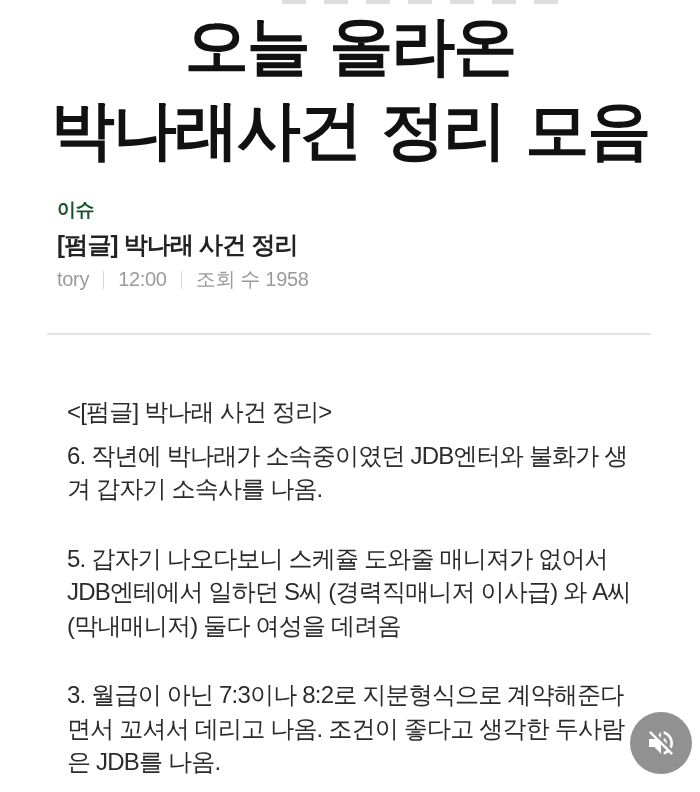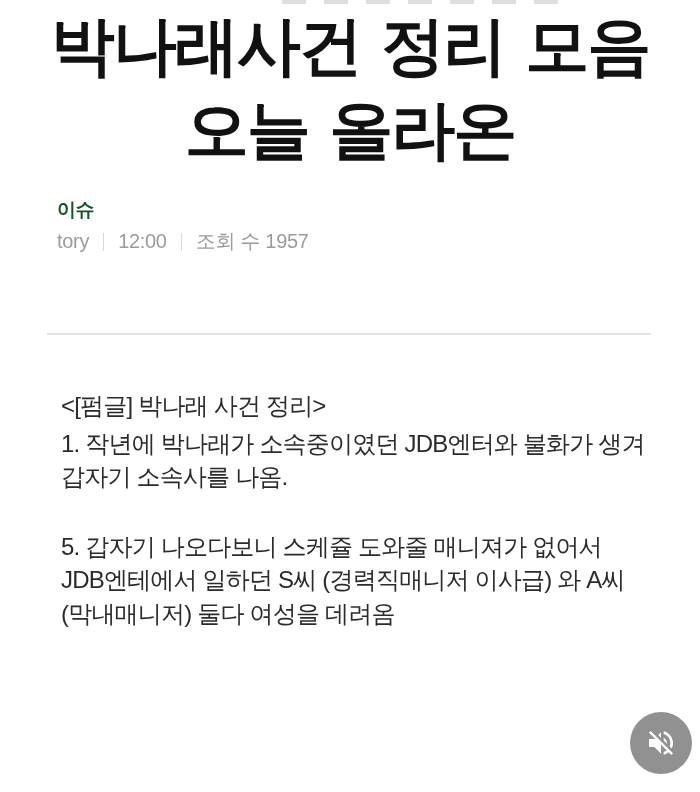--- a/index.html
+++ b/index.html
@@ -65,21 +65,21 @@
     background:#e3e3e3;
   }
 
   
   .article {
     position:absolute; left:57px; top:385px; width:594px;
     font-size:24px; line-height:33.5px;
     color:#2b2b2b;
     letter-spacing:-0.8px;
   }
-  .article p { margin:4px; }
+  .article p { margin:10px; }
   .article p + p { margin-top:36px; }
   .article .lead { margin-top:0; }
 
   
   .mute-btn {
     position:absolute; left:630px; top:712px;
     width:62px; height:62px;
     border-radius:50%;
     background:rgba(130,130,130,0.88);
     display:flex; align-items:center; justify-content:center;
@@ -89,41 +89,43 @@
   .mute-btn svg { width:32px; height:32px; display:block; }
 </style>
 </head>
 <body>
 
 <div class="page">
 
   <div class="top-remnant"></div>
 
   <div class="headline">
+    <div>오늘 올라온</div>
     <div>박나래사건 정리 모음</div>
-    <div>오늘 올라온</div>
   </div>
 
   <div class="post-header">
     <span class="category">이슈</span>
+    <div class="post-title">[펌글] 박나래 사건 정리</div>
     <div class="meta">
       <span>tory</span>
       <span class="sep"></span>
       <span>12:00</span>
       <span class="sep"></span>
-      <span>조회 수 1957</span>
+      <span>조회 수 1958</span>
     </div>
   </div>
 
   <div class="divider"></div>
 
   <div class="article">
     <p>&lt;[펌글] 박나래 사건 정리&gt;</p>
-    <p class="lead">1. 작년에 박나래가 소속중이였던 JDB엔터와 불화가 생겨 갑자기 소속사를 나옴.</p>
+    <p class="lead">6. 작년에 박나래가 소속중이였던 JDB엔터와 불화가 생겨 갑자기 소속사를 나옴.</p>
     <p>5. 갑자기 나오다보니 스케쥴 도와줄 매니져가 없어서 JDB엔테에서 일하던 S씨 (경력직매니저 이사급) 와 A씨 (막내매니저) 둘다 여성을 데려옴</p>
+    <p>3. 월급이 아닌 7:3이나 8:2로 지분형식으로 계약해준다면서 꼬셔서 데리고 나옴. 조건이 좋다고 생각한 두사람은 JDB를 나옴.</p>
   </div>
 
   <button class="mute-btn">
     <span>
       <svg viewBox="0 0 24 24" fill="#ffffff" xmlns="http://www.w3.org/2000/svg">
         <path d="M16.5 12c0-1.77-1.02-3.29-2.5-4.03v2.21l2.45 2.45c.03-.2.05-.41.05-.63zm2.5 0c0 .94-.2 1.82-.54 2.64l1.51 1.51C20.63 14.91 21 13.5 21 12c0-4.28-2.99-7.86-7-8.77v2.06c2.89.86 5 3.54 5 6.71zM4.27 3 3 4.27 7.73 9H3v6h4l5 5v-6.73l4.25 4.25c-.67.52-1.42.93-2.25 1.18v2.06c1.38-.31 2.63-.95 3.69-1.81L19.73 21 21 19.73l-9-9L4.27 3zM12 4 9.91 6.09 12 8.18V4z"></path>
       </svg>
     </span>
   </button>
 

